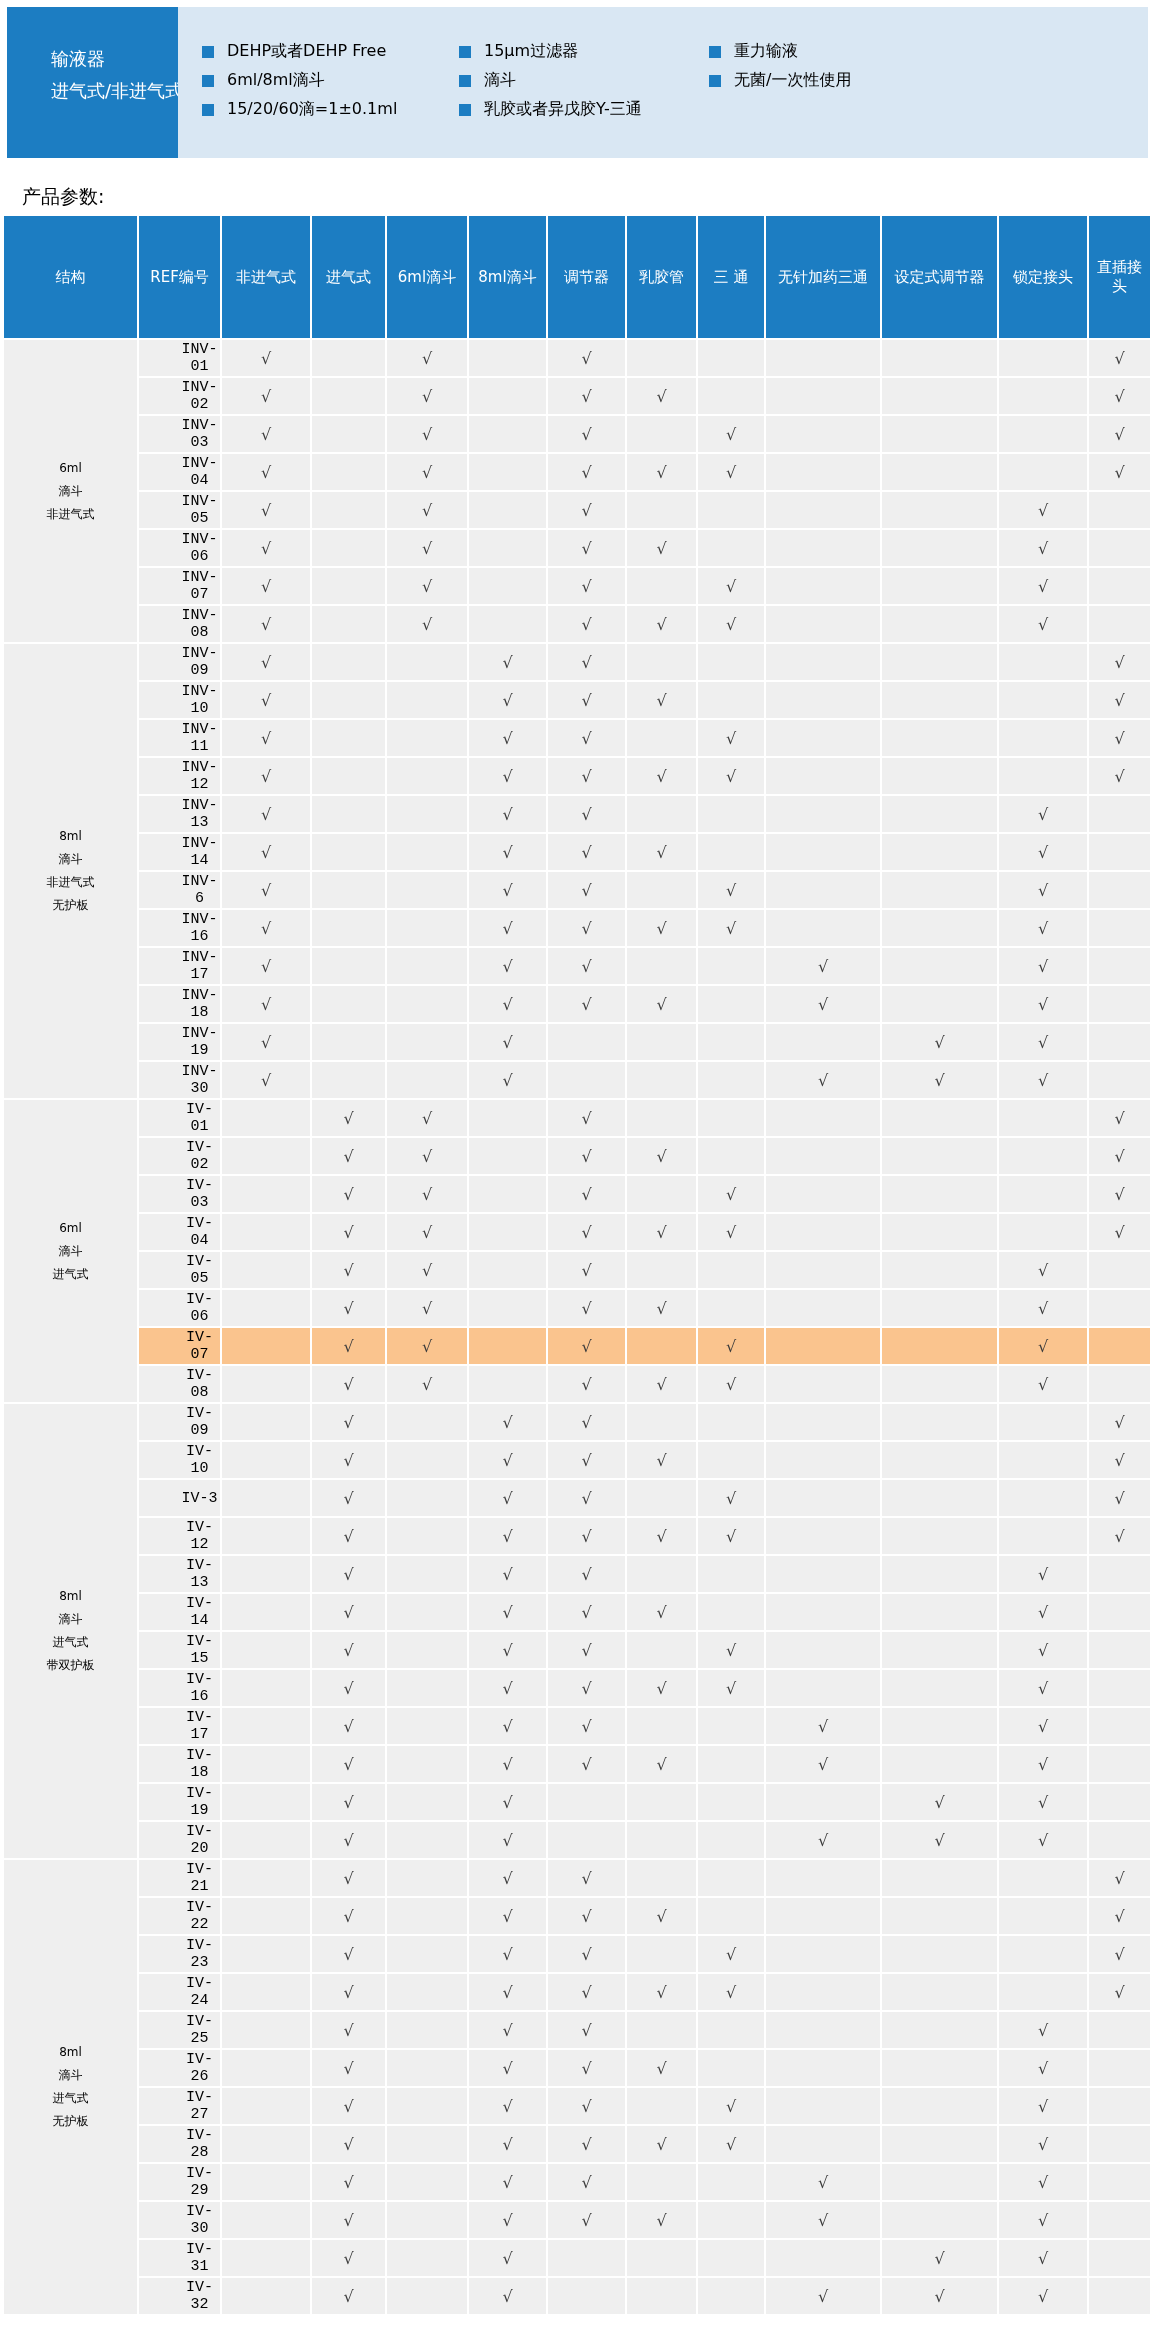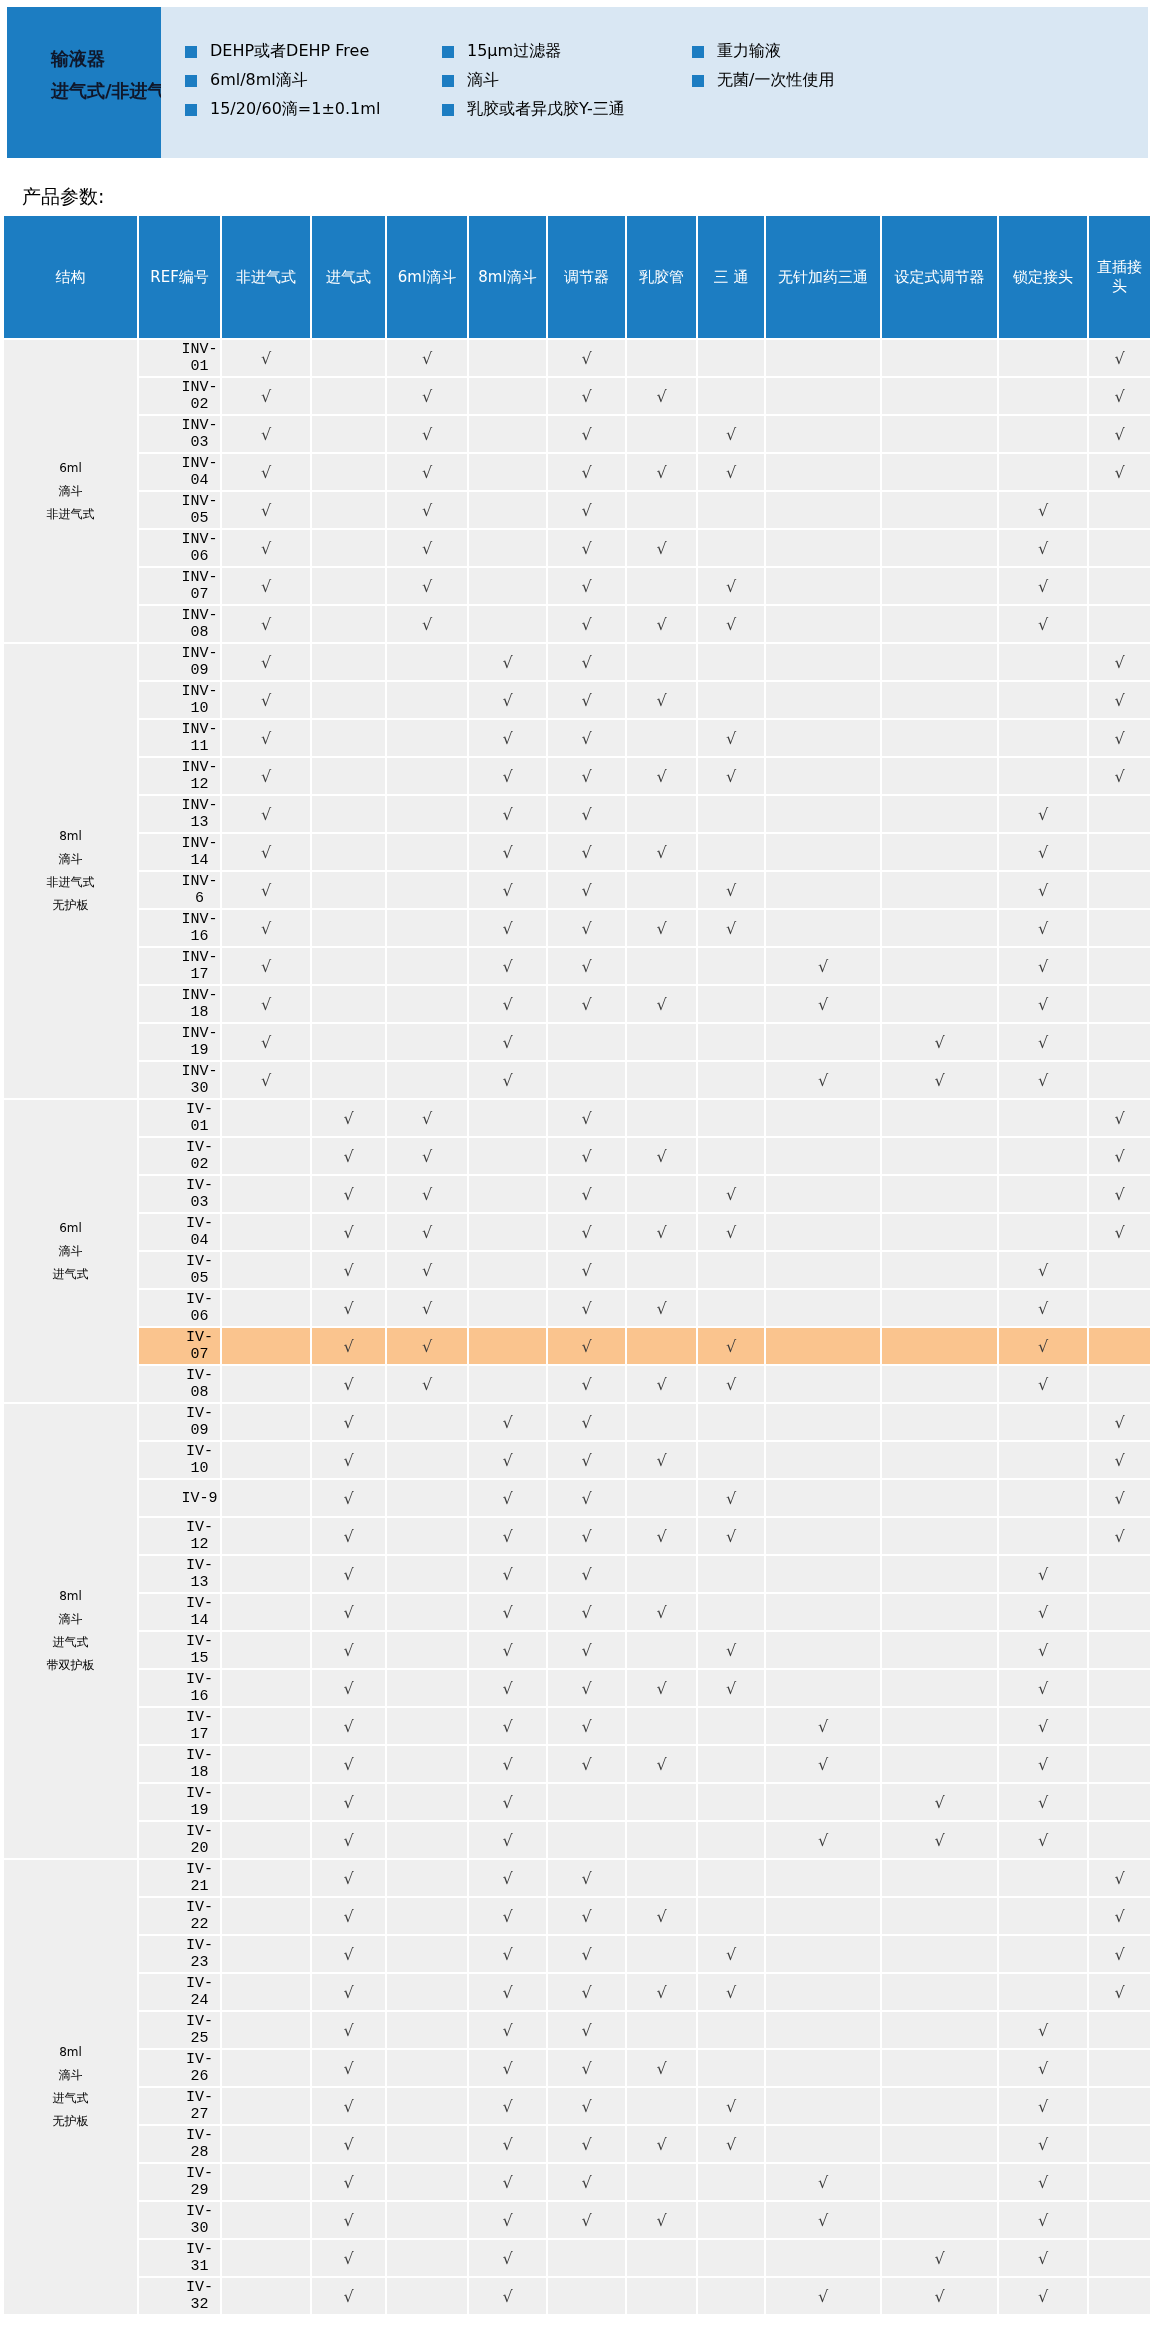--- a/index.html
+++ b/index.html
@@ -13,22 +13,22 @@
   *{box-sizing:border-box;margin:0;padding:0}
   html,body{background:#fff}
   body{
     width:1150px;height:2350px;
     font-family:"DejaVu Sans","Liberation Sans",sans-serif;
     color:#000;overflow:hidden;
   }
   
   .banner{display:flex;margin:7px 2px 0 7px;height:151px}
   .title-box{
-    width:154px;flex:none;background:var(--primary-blue);color:#0f172a;
-    padding:36px 8px 0 44px;font-weight:bold;font-size:18px;line-height:32px;
+    width:171px;flex:none;background:var(--primary-blue);color:#ffffff;
+    padding:36px 8px 0 44px;font-weight:normal;font-size:18px;line-height:32px;
     white-space:nowrap;
   }
   .features{flex:1;background:var(--banner-bg);position:relative}
   .feat-col{position:absolute;top:36px;display:flex;flex-direction:column;gap:12px}
   .feat-col:nth-child(1){left:24px}
   .feat-col:nth-child(2){left:281px}
   .feat-col:nth-child(3){left:531px}
   .feat-col:nth-child(4){left:786px}
   .feat-item{display:flex;align-items:center;height:17px;font-size:16px;white-space:nowrap}
   .sq{width:12px;height:12px;background:var(--primary-blue);margin-right:13px;flex:none}
@@ -578,21 +578,21 @@
         <td class="check">√</td>
         <td class="check">√</td>
         <td class="check">√</td>
         <td class="check"></td>
         <td class="check"></td>
         <td class="check"></td>
         <td class="check"></td>
         <td class="check">√</td>
       </tr>
       <tr>
-        <td class="ref">IV-9</td>
+        <td class="ref">IV-3</td>
         <td class="check"></td>
         <td class="check">√</td>
         <td class="check"></td>
         <td class="check">√</td>
         <td class="check">√</td>
         <td class="check"></td>
         <td class="check">√</td>
         <td class="check"></td>
         <td class="check"></td>
         <td class="check"></td>

